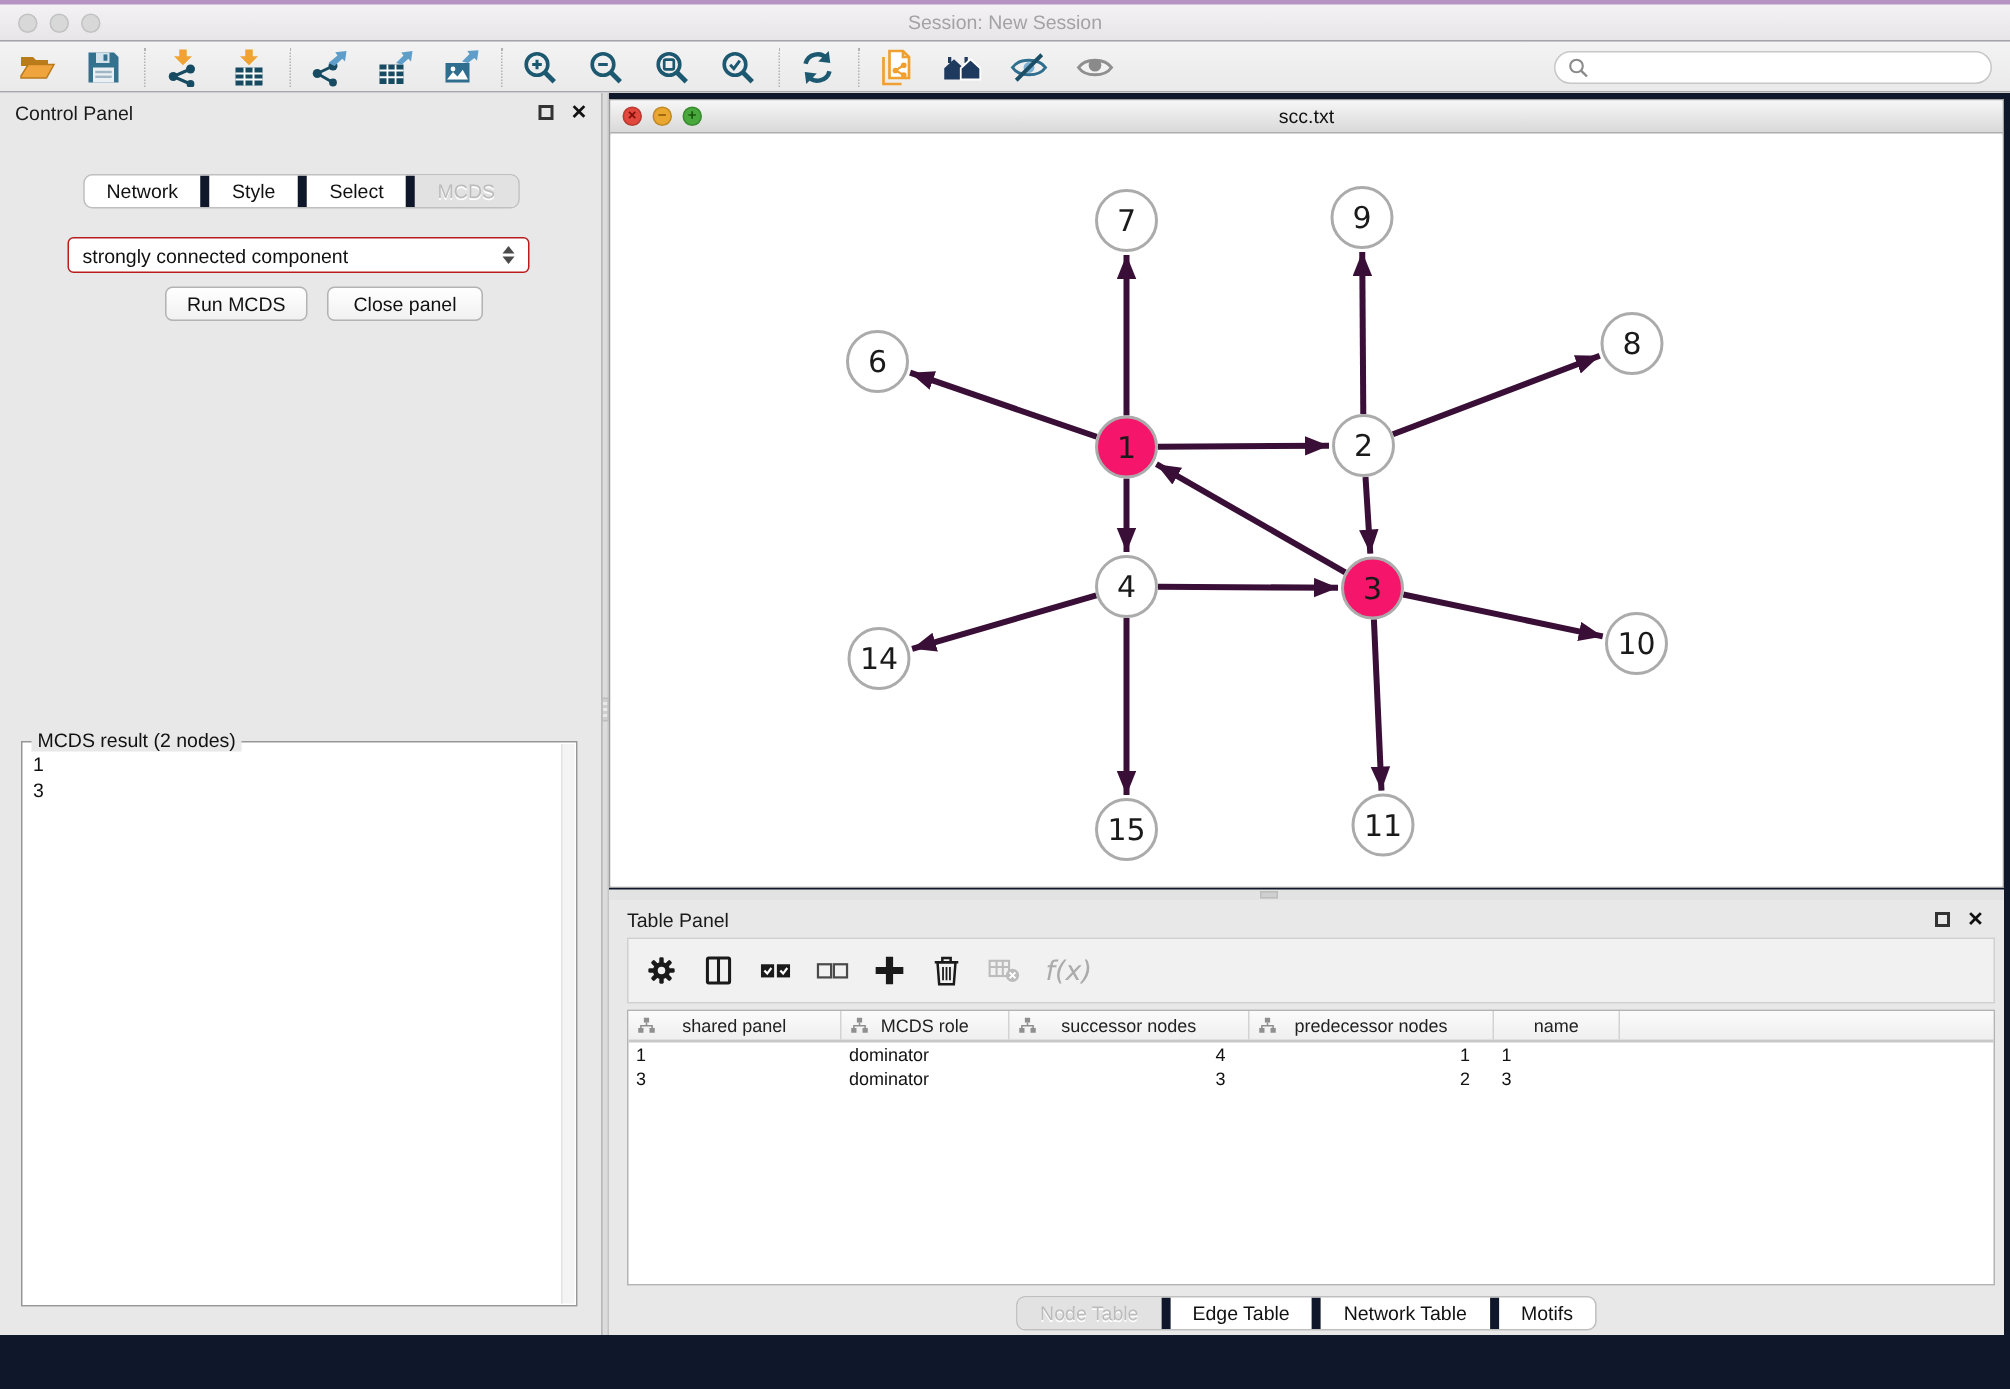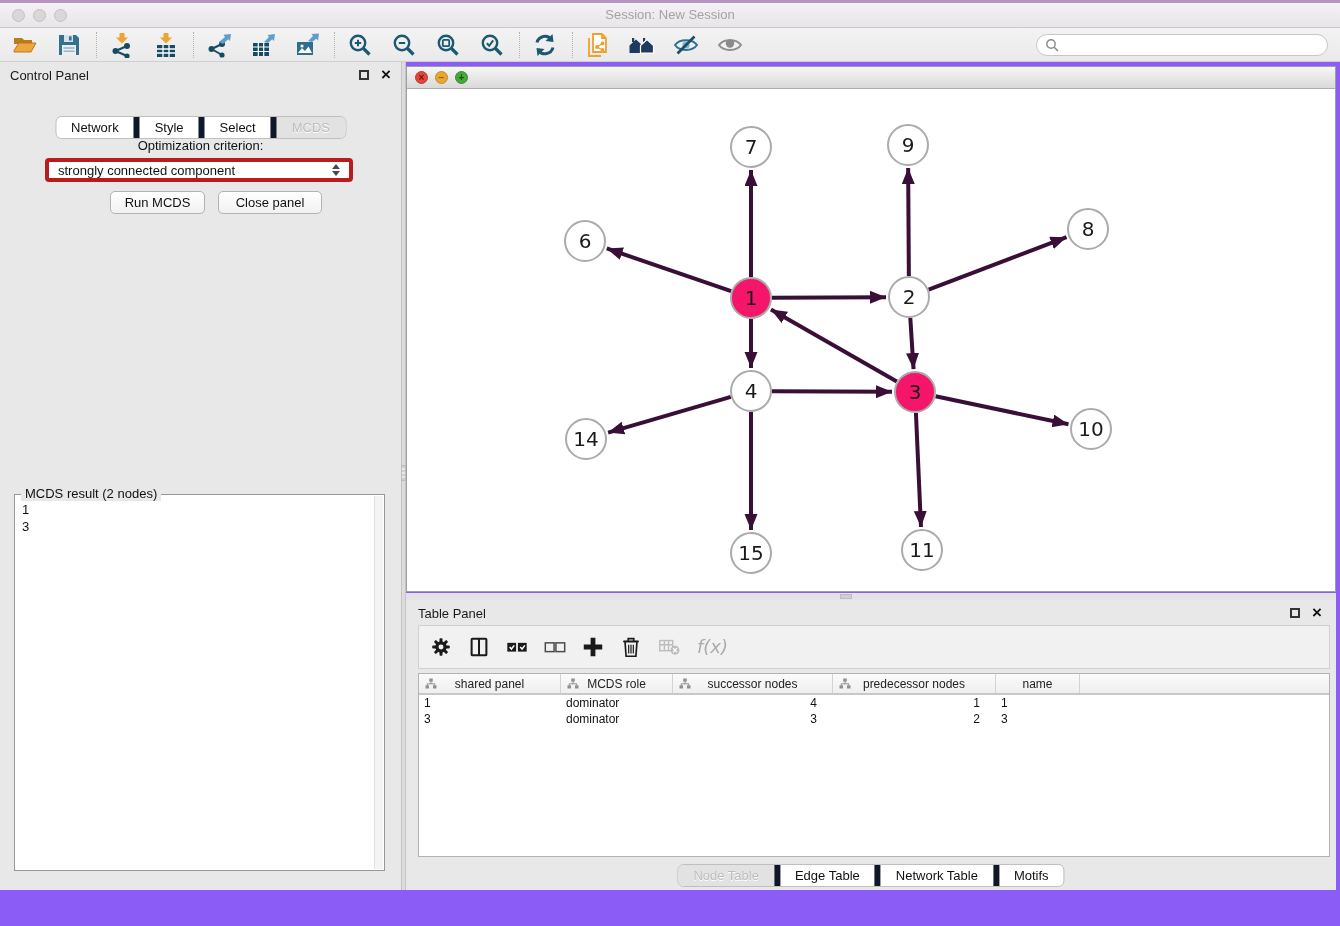--- a/index.html
+++ b/index.html
@@ -1,18 +1,18 @@
 <!DOCTYPE html>
 <html><head>
 <meta charset="utf-8">
 <style>
   * { margin:0; padding:0; box-sizing:border-box; }
   html,body { width:1340px; height:926px; }
   body { font-family:"Liberation Sans", sans-serif; background:#E8E8E8; overflow:hidden; }
-  #app { position:relative; width:1340px; height:926px; background:#8b5cf6; }
+  #app { position:relative; width:1340px; height:926px; background:#0f172a; }
 
   
   .titlebar { position:absolute; left:0; top:0; width:1340px; height:28px;
     background:linear-gradient(#F5F3F6,#E7E5E8); border-bottom:1px solid #C9C9C9; }
   .purple-strip { position:absolute; top:0; left:0; width:100%; height:3px; background:#B793C4; }
   .mac-dots { position:absolute; left:12px; top:9px; display:flex; gap:8px; }
   .mac-dot { width:13px; height:13px; border-radius:50%; background:#D8D8D8; border:1px solid #C2C2C2; }
   .app-title { position:absolute; left:0; right:0; top:7px; text-align:center;
     font-size:13px; color:#A3A3A3; }
 
@@ -40,21 +40,21 @@
   .seg-tabs { display:inline-flex; border:1px solid #BFBFBF; border-radius:6px;
     overflow:hidden; background:#fff; }
   .seg-tab { padding:0 15px; line-height:21px; font-size:13px; color:#111; border-left:6px solid #0f172a; }
   .seg-tab:first-child { border-left:none; }
   .seg-tab.selected { background:#E2E2E2; color:#BCBCBC; text-shadow:0 1px 0 #fff; }
   .cp-tabs { position:absolute; left:50%; transform:translateX(-50%); top:34px;margin-top:20px; }
 
   .opt-label { position:absolute; left:0; width:100%; top:76px; text-align:center;
     font-size:13px; color:#111; }
   .dropdown { position:absolute; left:45px; top:96px; width:308px; height:24px; background:#fff;
-    border:4px solid #b91c1c; border-radius:4px; display:flex; align-items:center;
+    border:1px solid #b91c1c; border-radius:4px; display:flex; align-items:center;
     padding:0 9px; font-size:13px; color:#111; }
   .chevrons { margin-left:auto; display:flex; flex-direction:column; gap:2px; align-items:center; }
   .chev-up { width:0; height:0; border-left:4px solid transparent; border-right:4px solid transparent;
     border-bottom:5px solid #4A4A4A; }
   .chev-dn { width:0; height:0; border-left:4px solid transparent; border-right:4px solid transparent;
     border-top:5px solid #4A4A4A; }
   .push-btn { position:absolute; background:linear-gradient(#FFFFFF,#F1F1F1);
     border:1px solid #B3B3B3; border-radius:5px; font-size:13px; color:#111;
     text-align:center; line-height:21px; height:23px;margin-left:16px; }
   .btn-run { left:94px; top:129px; width:95px; }
@@ -303,21 +303,20 @@
       <span class="float-btn"></span>
       <span class="close-btn">×</span>
     </div>
     <div class="seg-tabs cp-tabs">
         <div class="seg-tab">Network</div>
         <div class="seg-tab">Style</div>
         <div class="seg-tab">Select</div>
         <div class="seg-tab selected">MCDS</div>
       </div>
 
-    <div class="opt-label">Optimization criterion:</div>
     <div class="dropdown">
       <span>strongly connected component</span>
       <span class="chevrons">
           <span class="chev-up"></span>
           <span class="chev-dn"></span>
         </span>
     </div>
     <div class="push-btn btn-run">Run MCDS</div>
     <div class="push-btn btn-close">Close panel</div>
 
@@ -335,20 +334,21 @@
     <div class="v-grip"></div>
   </div>
 
   <div class="net-window">
     <div class="net-titlebar">
       <div class="traffic">
         <div class="light red">×</div>
         <div class="light yellow">−</div>
         <div class="light green">+</div>
       </div>
+      <div class="net-title">scc.txt</div>
     </div>
     <div class="net-canvas">
       <svg width="928" height="502" viewBox="0 0 928 502">
           <defs>
             <marker id="arw" markerUnits="userSpaceOnUse" markerWidth="18" markerHeight="14" refX="16" refY="6.5" orient="auto">
               <path d="M0,0 L16,6.5 L0,13 Z" fill="#3A0F37"></path>
             </marker>
           </defs>
           <line x1="344" y1="187" x2="344" y2="80" stroke="#3A0F37" stroke-width="4" marker-end="url(#arw)"></line>
           <line x1="324.13828360996655" y1="201.18001304679575" x2="199.7533084271795" y2="158.4695095201761" stroke="#3A0F37" stroke-width="4" marker-end="url(#arw)"></line>

